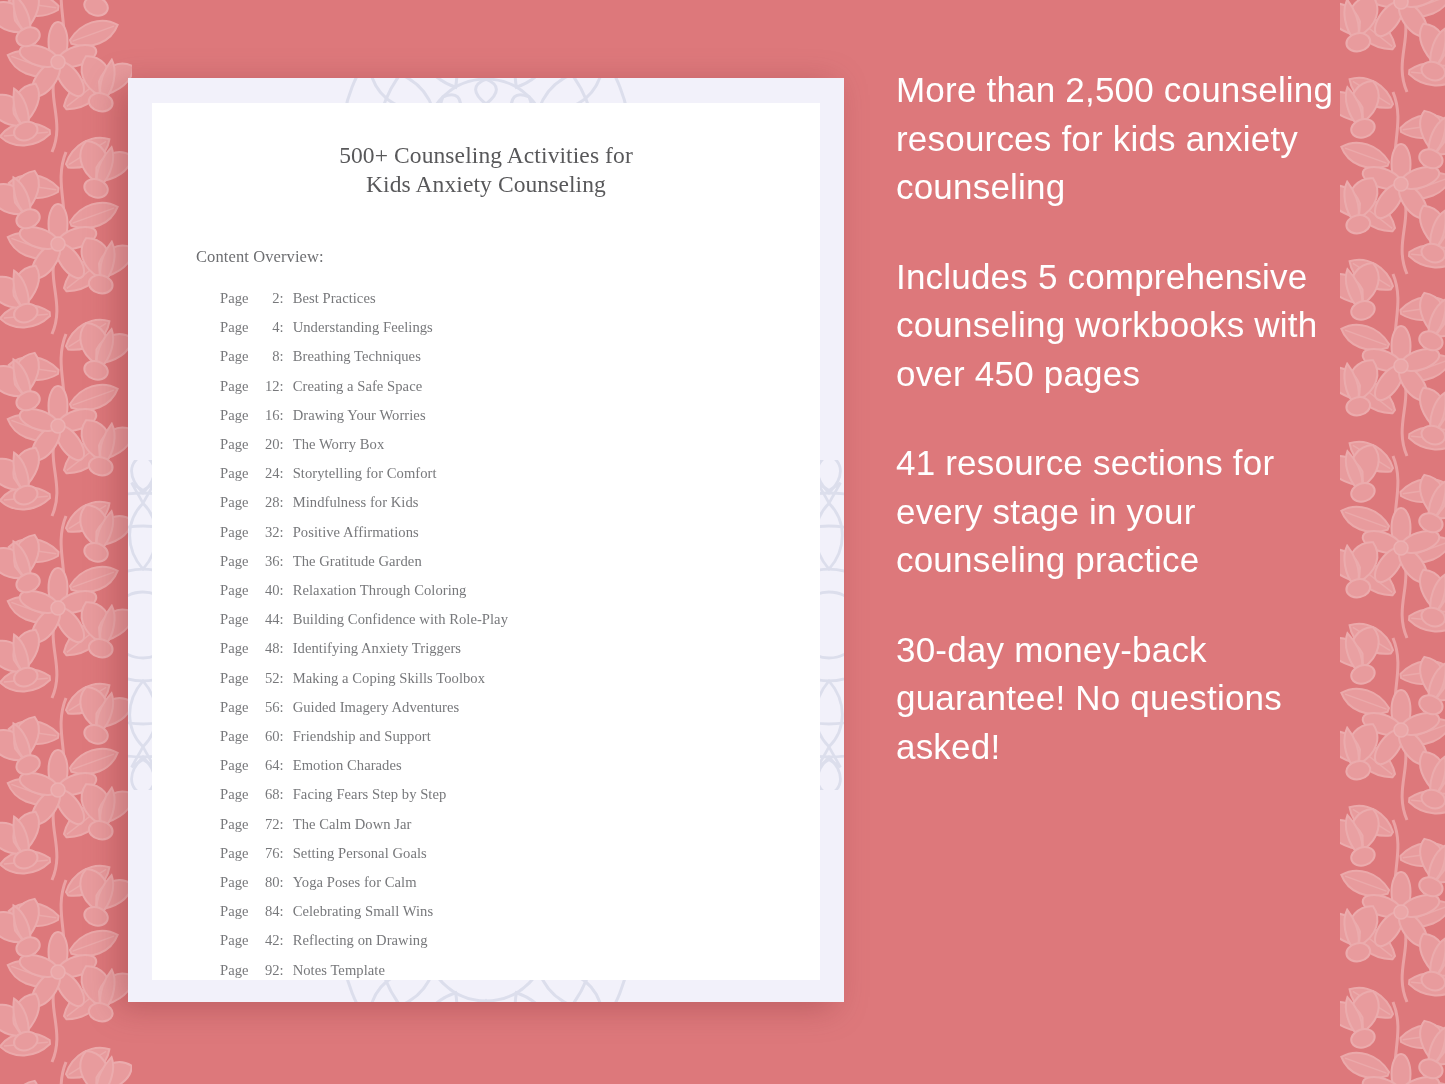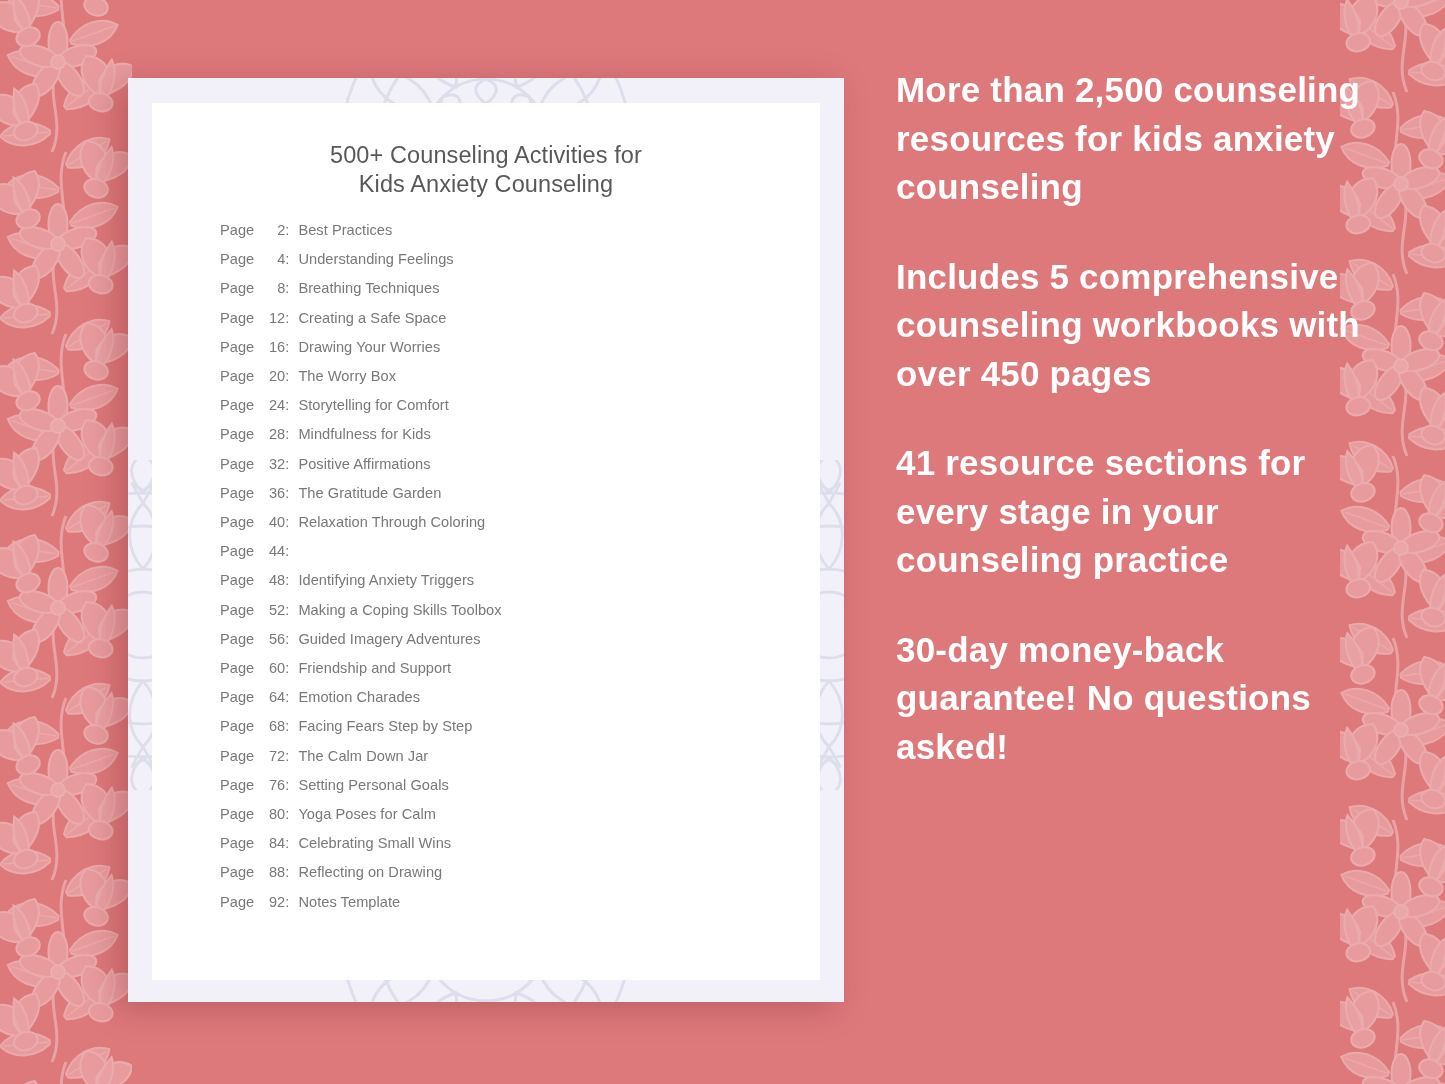--- a/index.html
+++ b/index.html
@@ -39,20 +39,21 @@
     height: 924px;
     filter: drop-shadow(-10px 6px 16px rgba(120, 40, 45, 0.33));
   }
 
   .card {
     position: relative;
     width: 100%;
     height: 100%;
     background: #f2f1fa;
     overflow: hidden;
+    font-family: Liberation Serif, serif;
   }
 
   
   .mandala {
     position: absolute;
     opacity: 0.30;
     pointer-events: none;
     color: #aab4cd;
   }
   .mandala.top    { top: -118px;  left: 50%; transform: translateX(-50%); }
@@ -121,21 +122,21 @@
     position: absolute;
     left: 896px;
     top: 66px;
     width: 470px;
   }
 
   .bullet {
     color: #ffffff;
     font-size: 35px;
     line-height: 48.5px;
-    font-weight: 700;
+    font-weight: 400;
     letter-spacing: 0.2px;
     margin-bottom: 41px;
   }
   .bullet:last-child { margin-bottom: 12px; }
 </style>
 </head>
 <body style="background: rgb(221, 120, 123);">
 
 <div class="floral-border left">
   <svg width="132" height="1084" viewBox="0 0 132 1084" fill="none" xmlns="http://www.w3.org/2000/svg">
@@ -300,20 +301,21 @@
         <use href="#mpetal" transform="rotate(300)"></use>
         <use href="#mpetal" transform="rotate(330)"></use>
       </g>
     </svg>
 
     <div class="page-sheet">
       <div class="page-inner">
         <div class="doc-title">500+ Counseling Activities for
 Kids Anxiety Counseling</div>
 
+        <div class="overview-label">Content Overview:</div>
 
         <ul class="toc">
             <li class="toc-row">
     <span class="toc-word">Page</span>
     <span class="toc-num">2</span>
     <span class="toc-colon">:</span>
     <span class="toc-title">Best Practices</span>
   </li>
             <li class="toc-row">
     <span class="toc-word">Page</span>
@@ -372,20 +374,21 @@
             <li class="toc-row">
     <span class="toc-word">Page</span>
     <span class="toc-num">40</span>
     <span class="toc-colon">:</span>
     <span class="toc-title">Relaxation Through Coloring</span>
   </li>
             <li class="toc-row">
     <span class="toc-word">Page</span>
     <span class="toc-num">44</span>
     <span class="toc-colon">:</span>
+    <span class="toc-title">Building Confidence with Role-Play</span>
   </li>
             <li class="toc-row">
     <span class="toc-word">Page</span>
     <span class="toc-num">48</span>
     <span class="toc-colon">:</span>
     <span class="toc-title">Identifying Anxiety Triggers</span>
   </li>
             <li class="toc-row">
     <span class="toc-word">Page</span>
     <span class="toc-num">52</span>
@@ -435,21 +438,21 @@
     <span class="toc-title">Yoga Poses for Calm</span>
   </li>
             <li class="toc-row">
     <span class="toc-word">Page</span>
     <span class="toc-num">84</span>
     <span class="toc-colon">:</span>
     <span class="toc-title">Celebrating Small Wins</span>
   </li>
             <li class="toc-row">
     <span class="toc-word">Page</span>
-    <span class="toc-num">88</span>
+    <span class="toc-num">42</span>
     <span class="toc-colon">:</span>
     <span class="toc-title">Reflecting on Drawing</span>
   </li>
             <li class="toc-row">
     <span class="toc-word">Page</span>
     <span class="toc-num">92</span>
     <span class="toc-colon">:</span>
     <span class="toc-title">Notes Template</span>
   </li>
           </ul>

